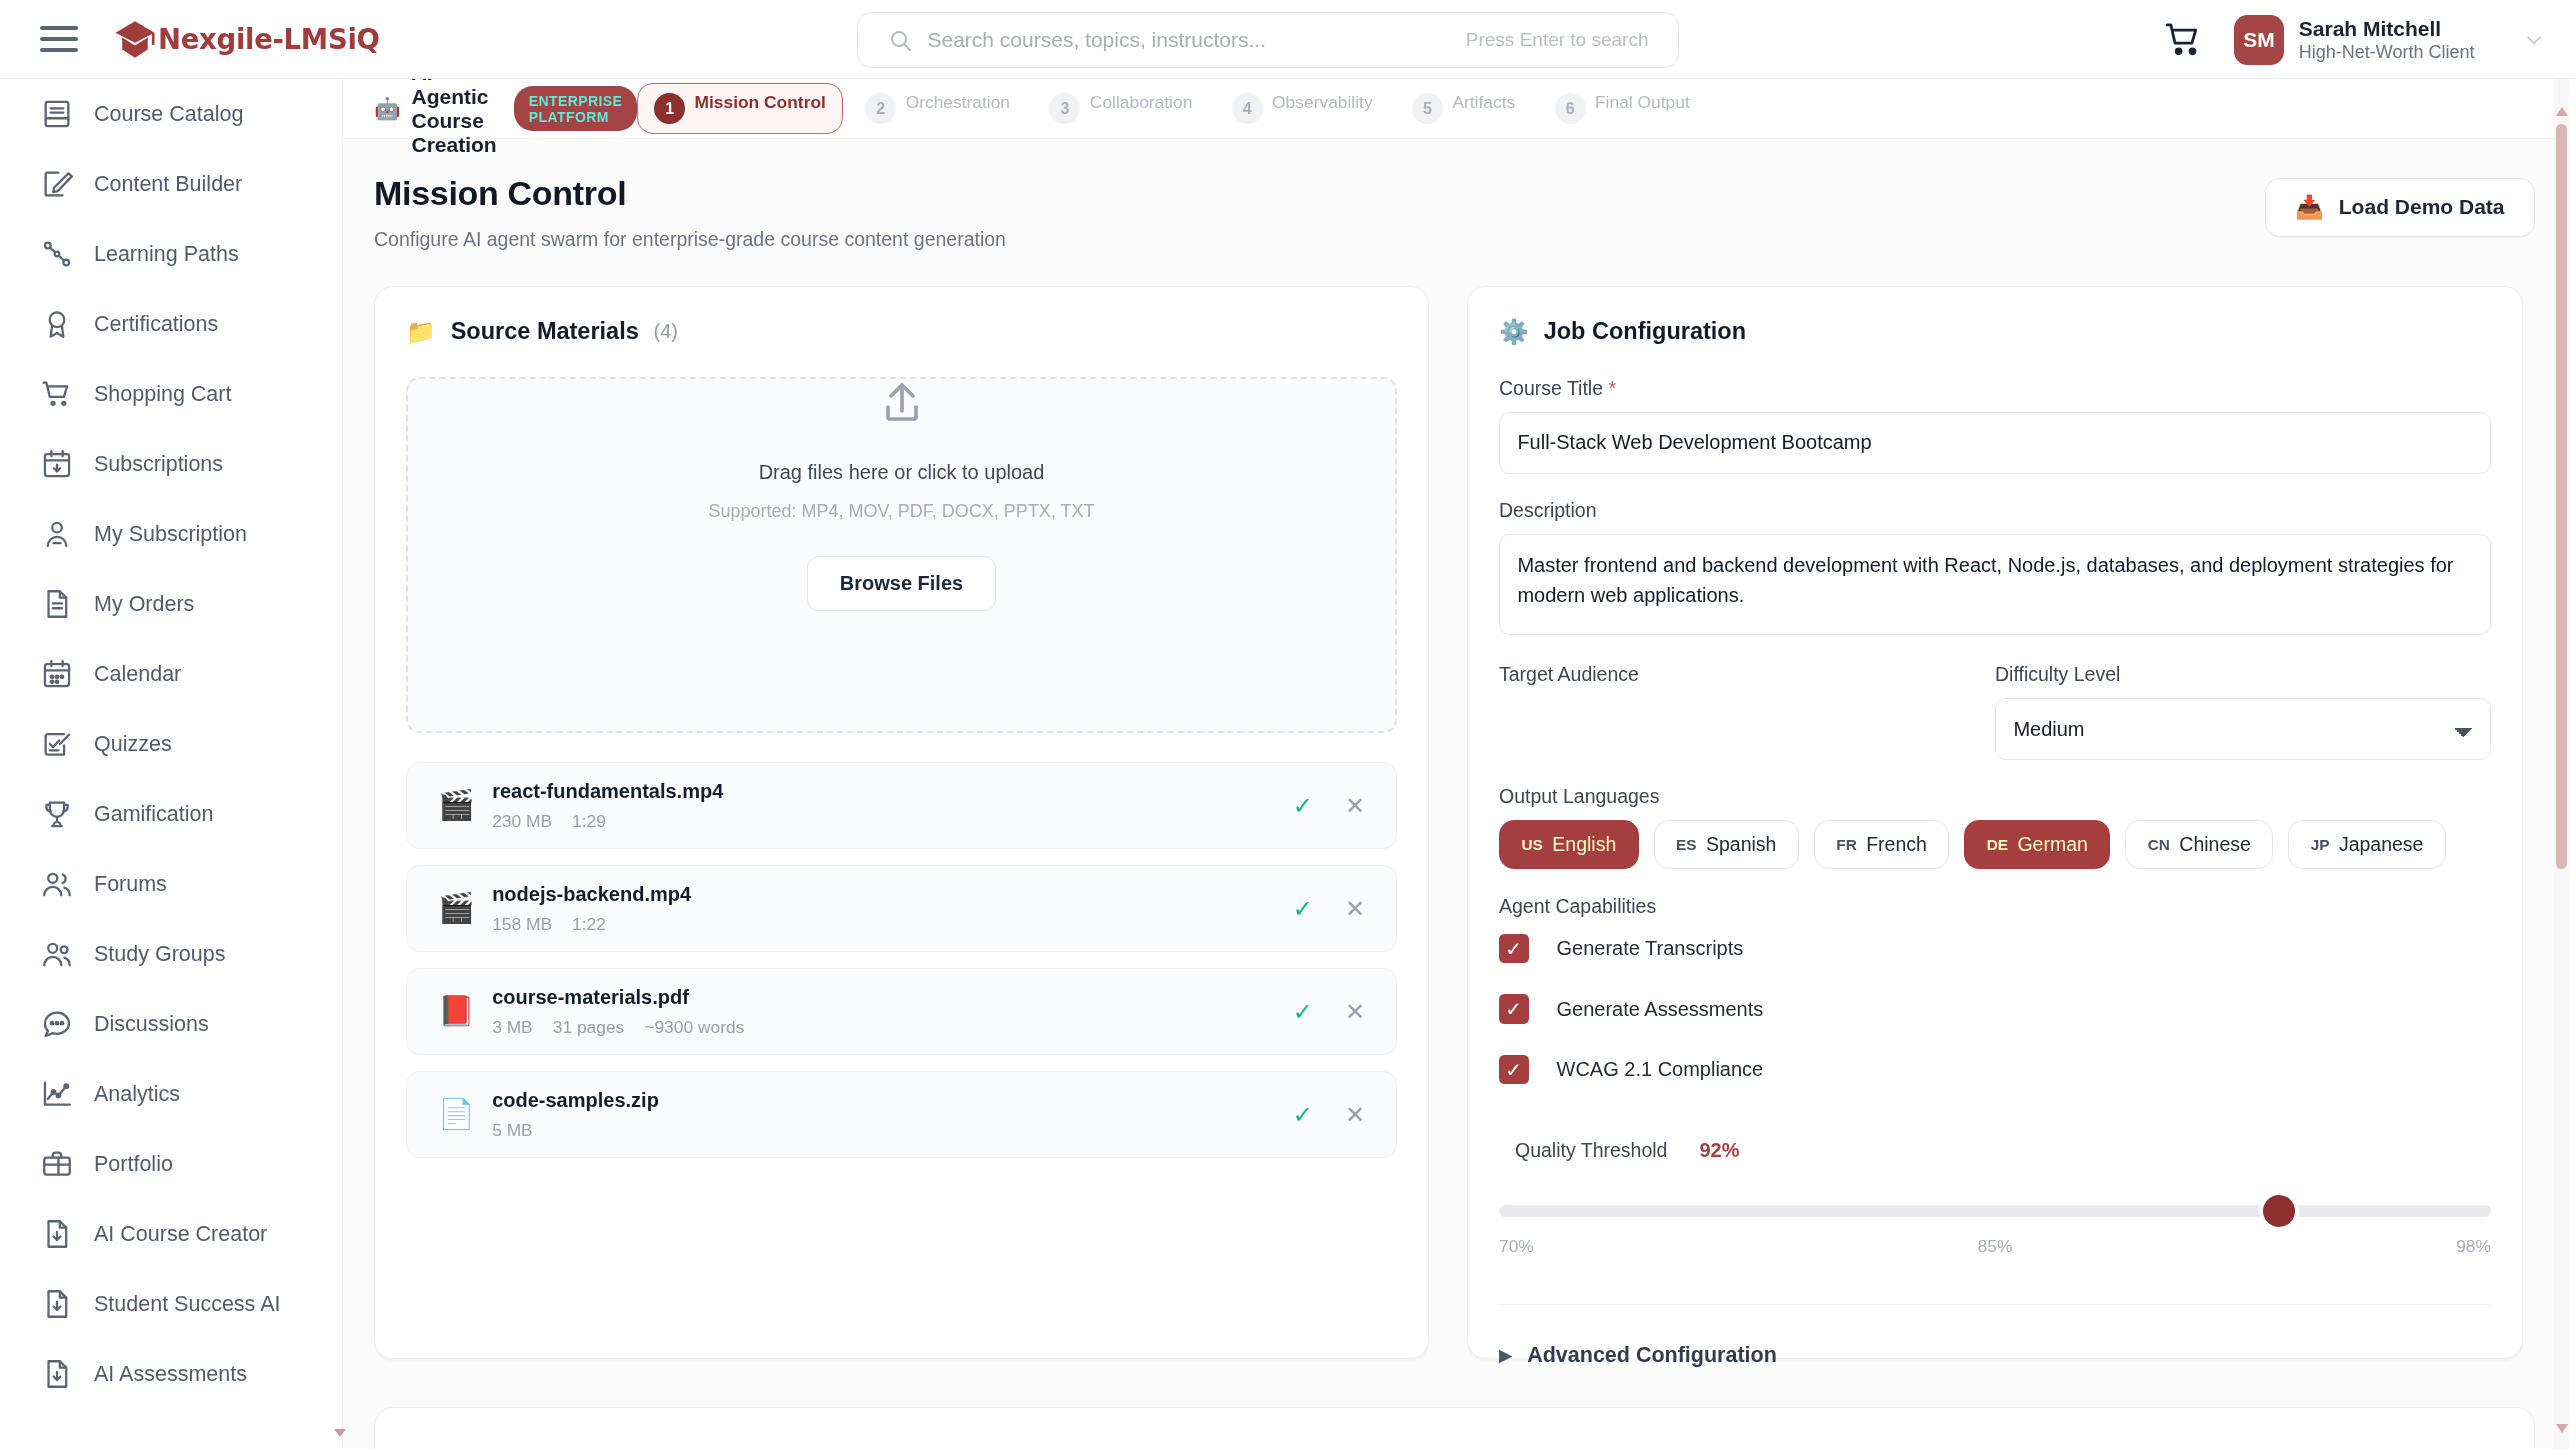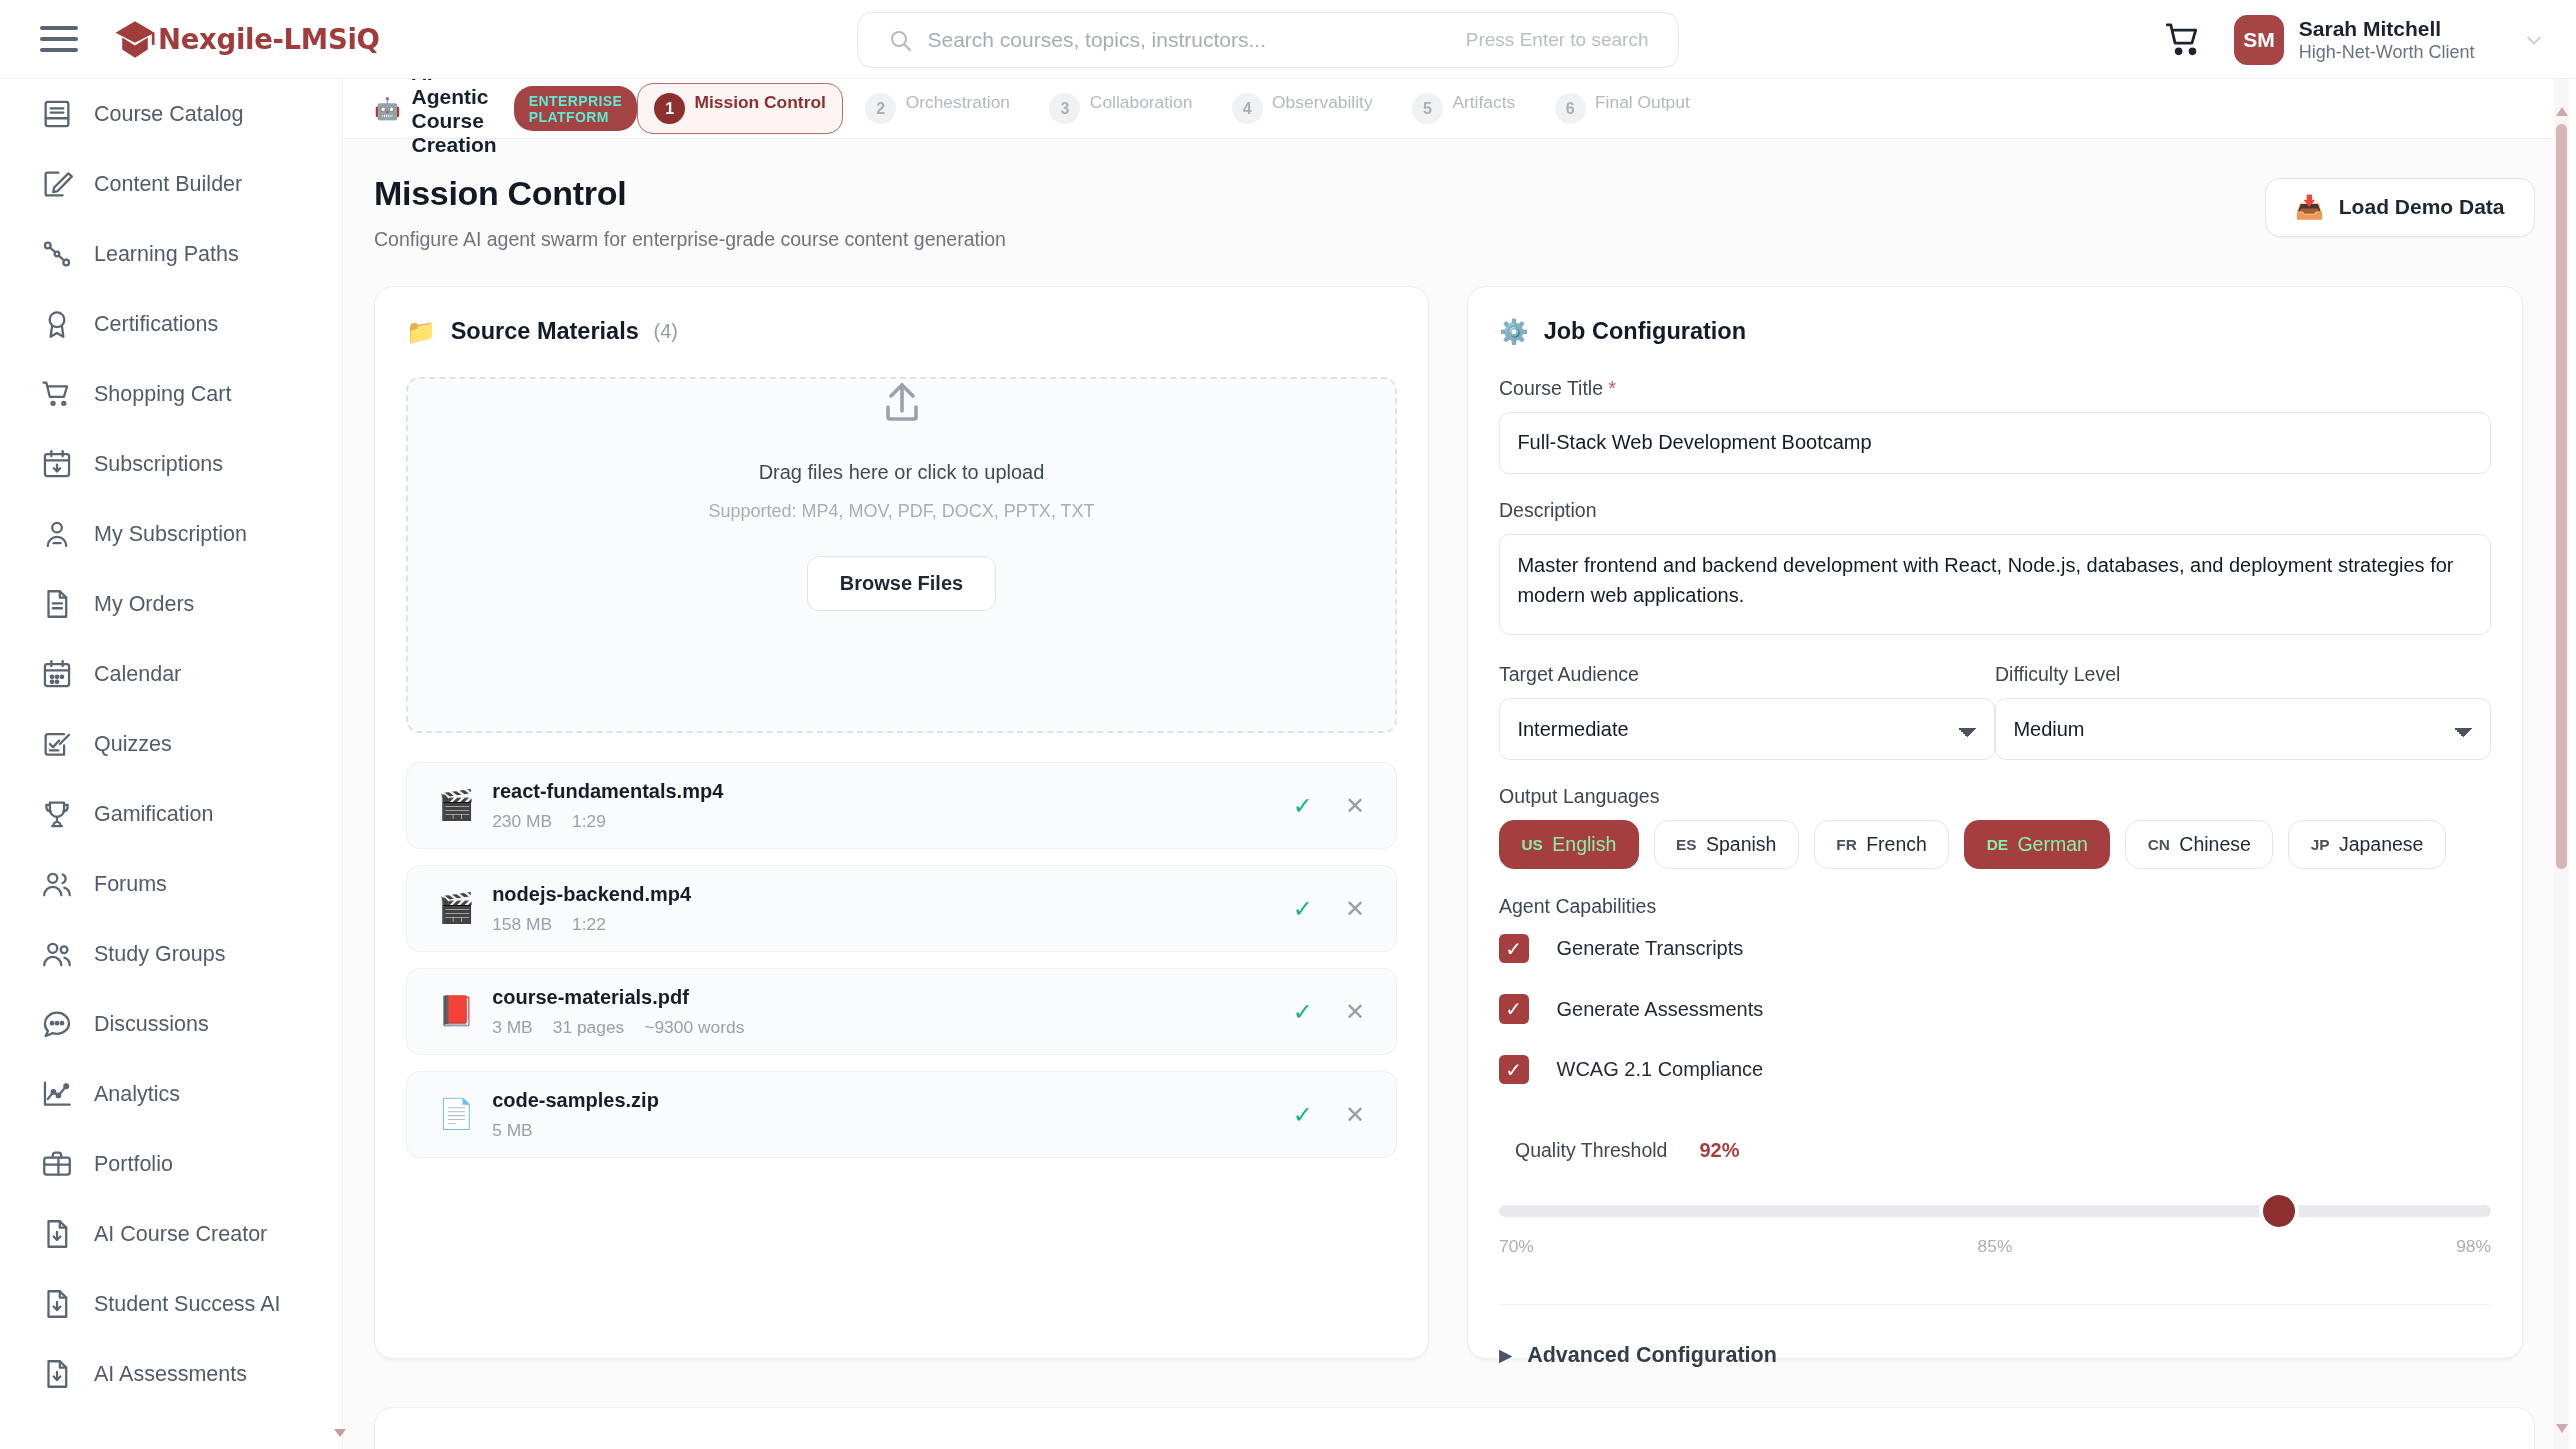--- a/index.html
+++ b/index.html
@@ -108,21 +108,21 @@
        background-image:linear-gradient(45deg,transparent 50%,#4a525e 50%),linear-gradient(135deg,#4a525e 50%,transparent 50%);
        background-position:calc(100% - 27px) 29.5px,calc(100% - 17.4px) 29.5px;
        background-size:9.4px 9.4px,9.4px 9.4px;background-repeat:no-repeat;}
 
   .pills{display:flex;gap:14.8px;flex-wrap:wrap;}
   .pill{display:flex;align-items:center;gap:9.4px;border:0.7px solid #e4e6ea;border-radius:14.8px;
         background:#fff;padding:12px 21.5px;cursor:pointer;}
   .pill .cc{font-size:15.4px;font-weight:bold;color:#4a525e;}
   .pill .nm{font-size:19.5px;color:#222b38;}
   .pill.on{background:#a53f3f;border-color:#a53f3f;}
-  .pill.on .cc,.pill.on .nm{color:#86efac;}
+  .pill.on .cc,.pill.on .nm{color:#fef9c3;}
 
   .caps{display:flex;flex-direction:column;gap:31px;margin-top:16px;}
   .cap{display:flex;align-items:center;gap:28px;cursor:pointer;}
   .chk{width:29.5px;height:29.5px;border-radius:5.4px;background:#a53f3f;color:#fff;font-size:20px;
        display:flex;align-items:center;justify-content:center;flex:none;}
   .cap-lbl{font-size:20px;color:#232b38;}
 
   .qt-head{display:flex;align-items:baseline;gap:16px;margin-bottom:27px;}
   .qt-val{font-size:20px;font-weight:bold;color:#a53f3f;}
   .slider{position:relative;height:12px;background:#e7e9ed;border-radius:6px;}
@@ -528,21 +528,20 @@
       </div>
 
       <div class="grp">
         <span class="lbl">Description</span>
         <textarea class="ta" style="">Master frontend and backend development with React, Node.js, databases, and deployment strategies for modern web applications.</textarea>
       </div>
 
       <div class="row2">
         <div>
           <span class="lbl">Target Audience</span>
-          <select class="sel" id="sel-audience"><option>Beginner</option><option selected="">Intermediate</option><option>Advanced</option><option>Expert</option></select>
         </div>
         <div>
           <span class="lbl">Difficulty Level</span>
           <select class="sel" id="sel-difficulty"><option>Easy</option><option selected="">Medium</option><option>Hard</option></select>
         </div>
       </div>
 
       <div class="grp">
         <span class="lbl">Output Languages</span>
         <div class="pills" id="pills">

